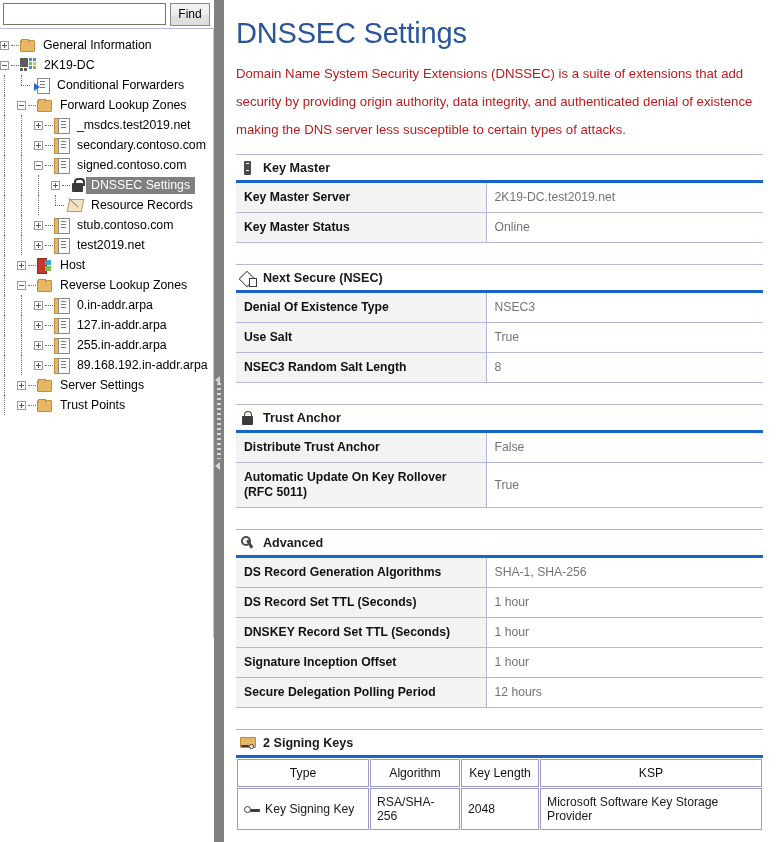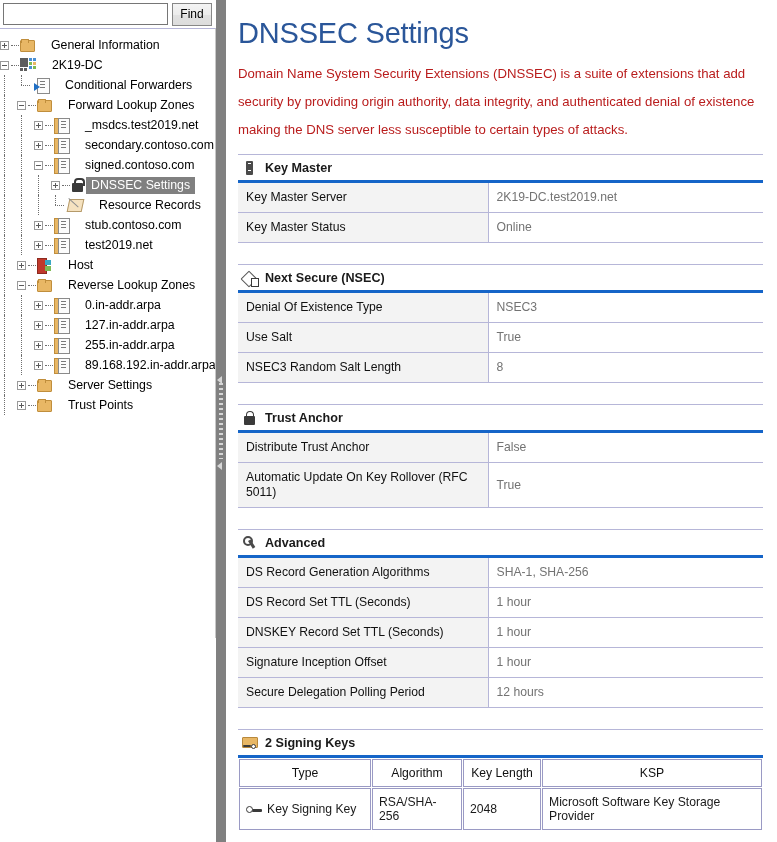--- a/index.html
+++ b/index.html
@@ -62,21 +62,21 @@
     font-size: 12.3px;
     color: #000;
     position: relative;
   }
   .tnode {
     display: flex; align-items: center;
     height: 20px;
     position: relative;
     white-space: nowrap;
   }
-  .tnode .lbl { padding-left: 16px; line-height: 20px; }
+  .tnode .lbl { padding-left: 8px; line-height: 20px; }
   .tnode.sel .lbl {
     background: #808080;
     color: #ffffff;
     padding: 1px 5px 2px 5px;
     line-height: normal;
     margin-left: 2px;
   }
   
   .exp {
     width: 9px; height: 9px;
@@ -348,21 +348,21 @@
   }
   table.proptbl td {
     padding: 7px 8px 7px 8px;
     border-bottom: 1px solid #b6b6d8;
     vertical-align: middle;
     line-height: 15px;
   }
   table.proptbl td.k {
     width: 250px;
     background: #f3f3f3;
-    font-weight: normal;
+    font-weight: bold;
     color: #111;
     border-right: 1px solid #b6b6d8;
   }
   table.proptbl td.v {
     background: #ffffff;
     color: #737373;
   }
   .gap { height: 12px; }
 
   

